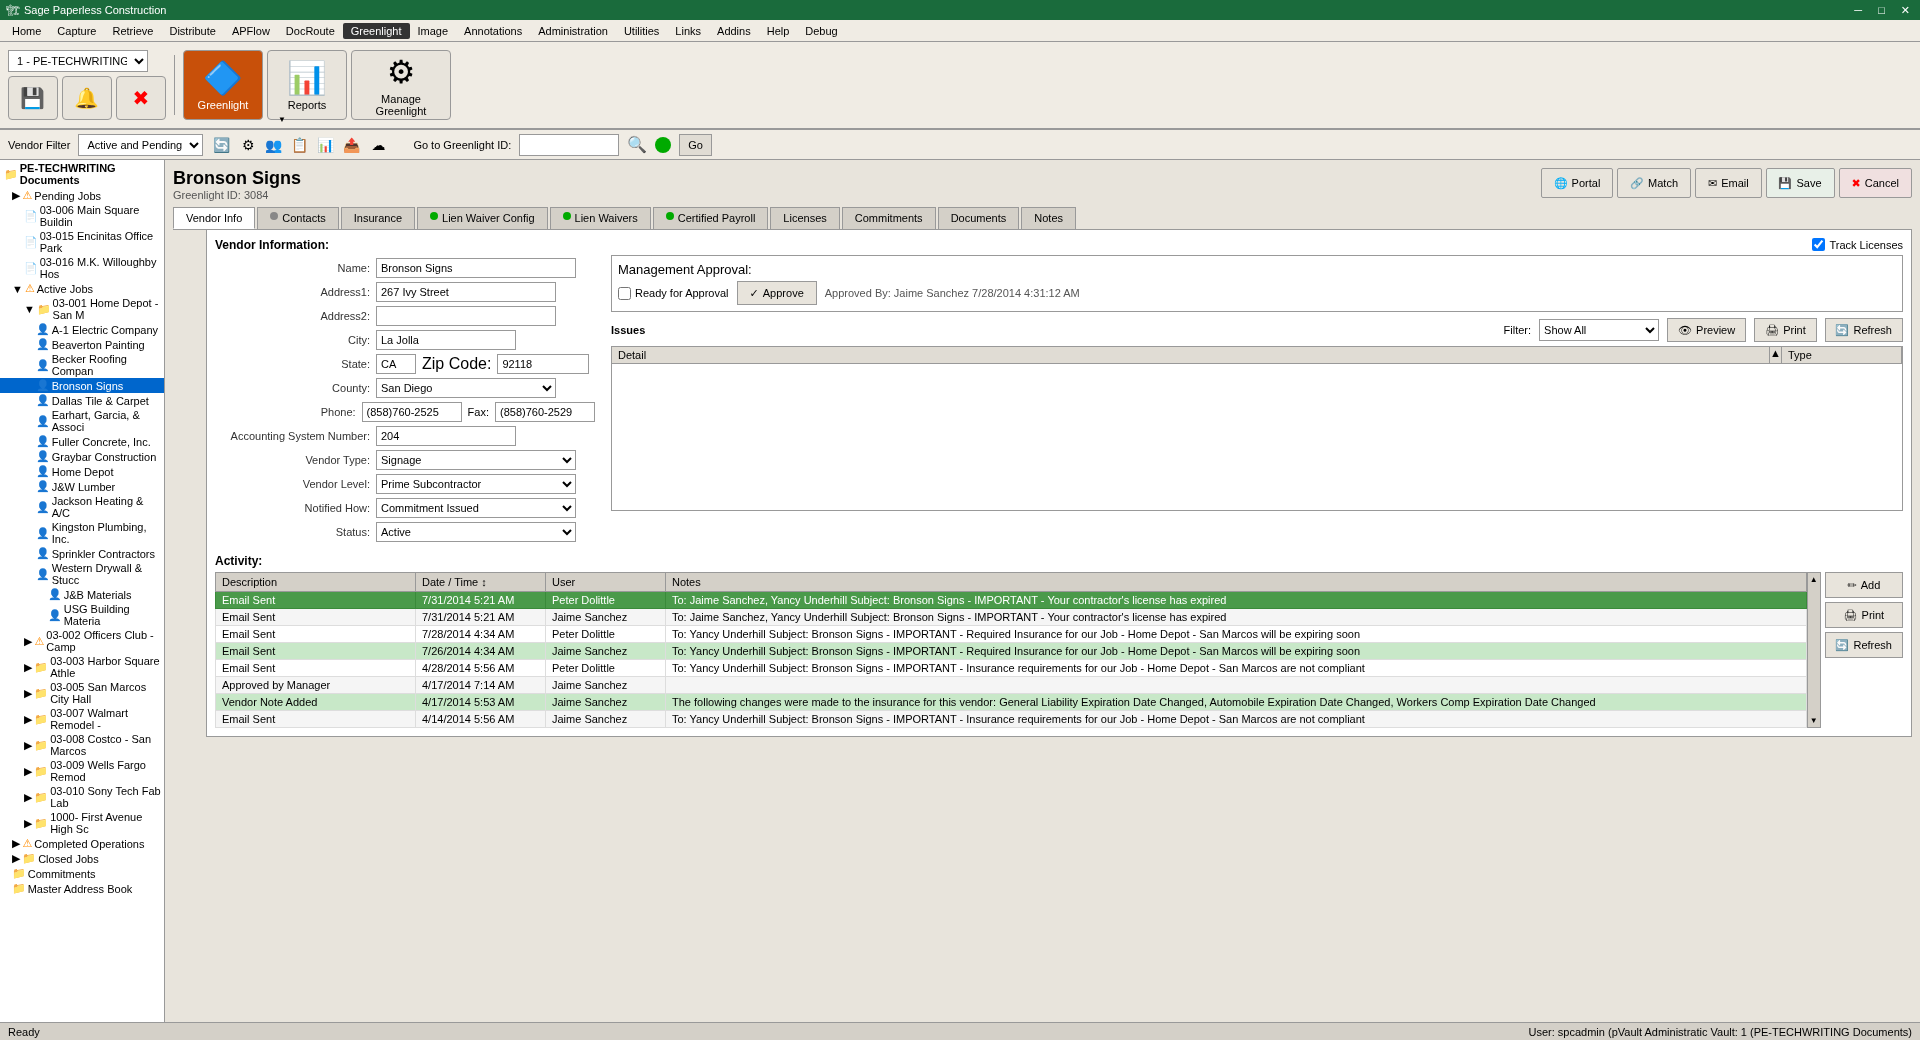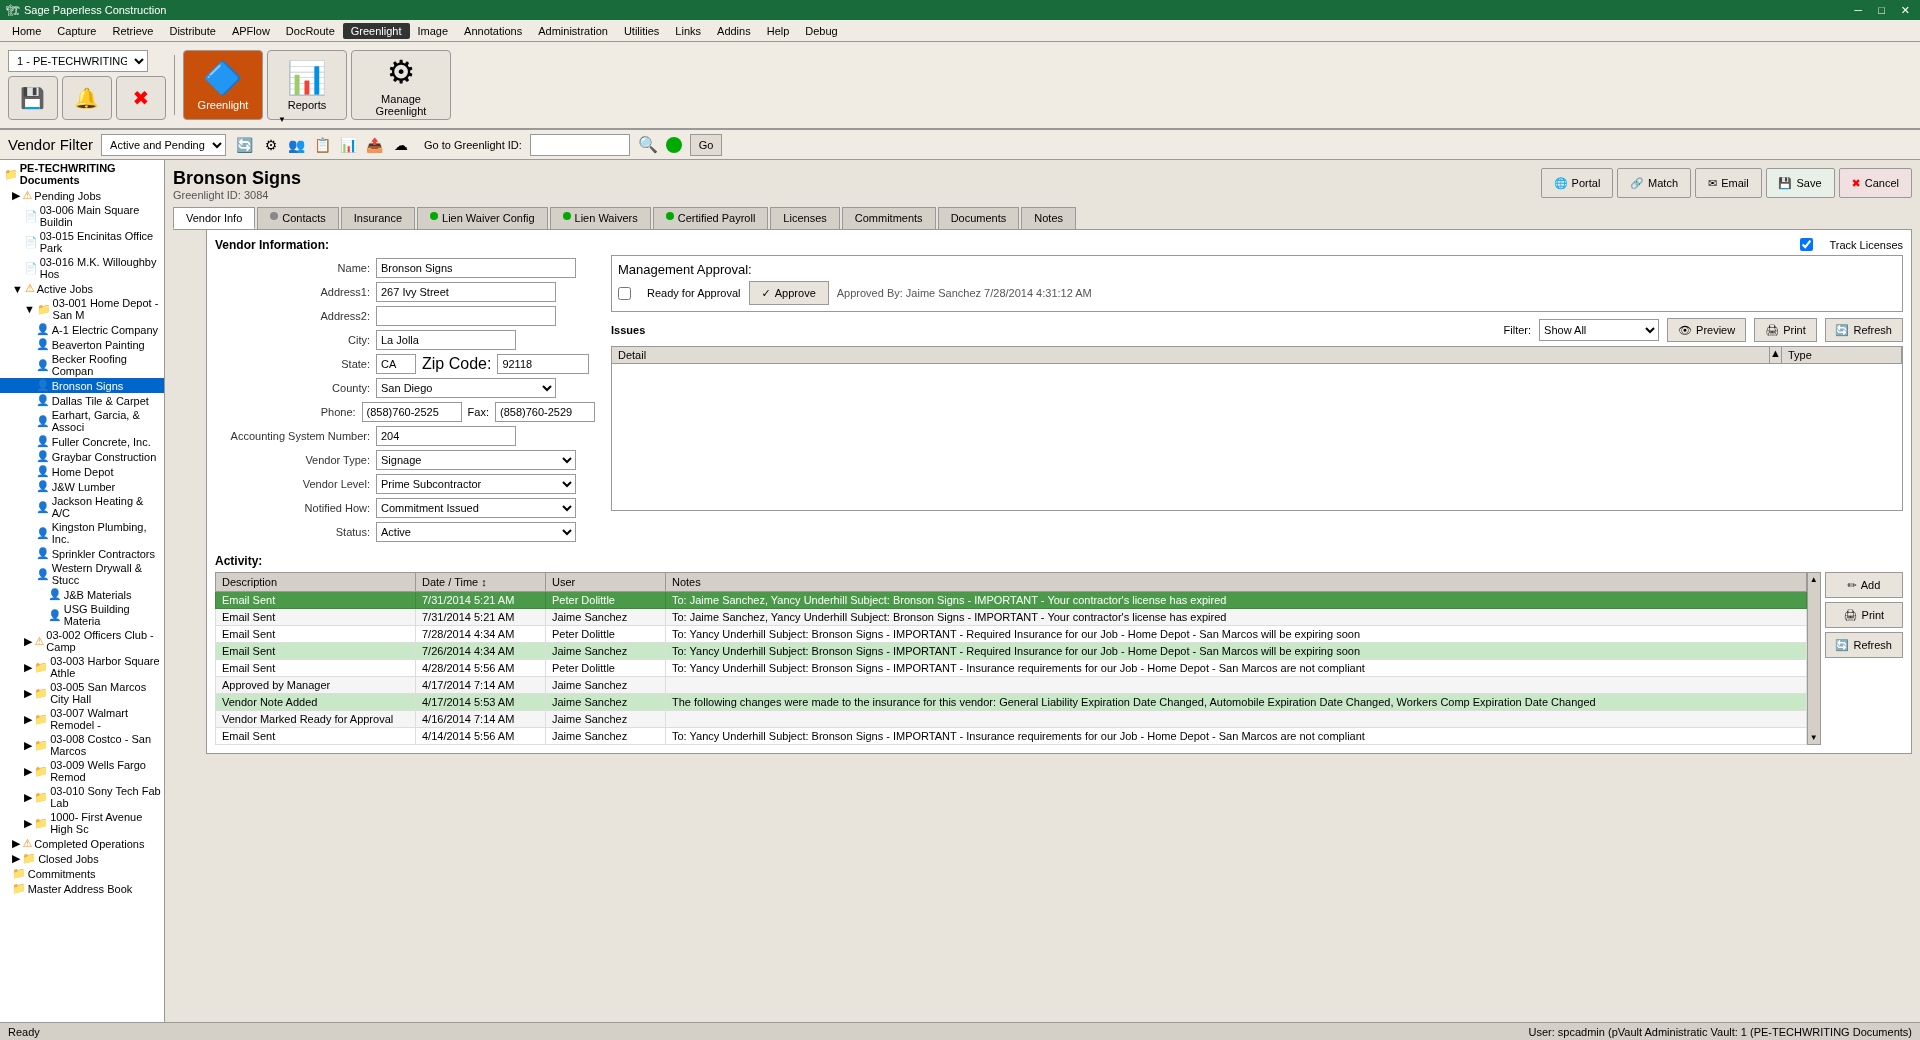--- a/index.html
+++ b/index.html
@@ -17,25 +17,25 @@
     .menu-item.active { background: #333; color: white; border-radius: 2px; }
     
     
     .toolbar { background: #f0ece4; height: 88px; display: flex; align-items: center; padding: 4px 8px; border-bottom: 2px solid #999; gap: 4px; position: relative; }
     .toolbar-btn { background: #e8e4dc; border: 1px solid #999; border-radius: 4px; padding: 4px 8px; cursor: pointer; display: flex; flex-direction: column; align-items: center; gap: 2px; min-width: 60px; height: 70px; justify-content: center; font-size: 10px; }
     .toolbar-btn.active { background: #c8500a; color: white; }
     .toolbar-separator { width: 1px; height: 60px; background: #999; margin: 0 4px; }
     
     
     .toolbar2 { background: #f0ece4; height: 30px; display: flex; align-items: center; padding: 2px 8px; border-bottom: 1px solid #999; gap: 8px; }
-    .filter-label { font-size: 15px; }
+    .filter-label { font-size: 11px; }
     .filter-select { height: 22px; font-size: 11px; border: 1px solid #999; background: white; padding: 0 4px; }
     .filter-icons { display: flex; gap: 4px; align-items: center; }
     .filter-icon-btn { width: 22px; height: 22px; cursor: pointer; display: flex; align-items: center; justify-content: center; font-size: 14px; }
-    .goto-label { font-size: 11px; margin-left: 4px; }
+    .goto-label { font-size: 11px; margin-left: 16px; }
     .goto-input { height: 22px; width: 100px; border: 1px solid #999; font-size: 11px; padding: 0 4px; }
     .goto-btn { height: 22px; padding: 0 8px; border: 1px solid #999; background: #e0dcd4; cursor: pointer; font-size: 11px; }
     
     
     .main-layout { display: flex; height: calc(1040px - 20px - 22px - 88px - 30px - 18px); }
     
     
     .sidebar { width: 165px; background: white; border-right: 1px solid #999; overflow-y: auto; font-size: 11px; }
     .sidebar-item { padding: 1px 2px; cursor: pointer; display: flex; align-items: center; gap: 2px; }
     .sidebar-item.selected { background: #0066cc; color: white; }
@@ -78,21 +78,21 @@
     .form-input { height: 20px; border: 1px solid #999; padding: 0 4px; font-size: 11px; background: white; }
     .form-input.full { width: 200px; }
     .form-input.medium { width: 140px; }
     .form-input.small { width: 92px; }
     .form-select { height: 20px; border: 1px solid #999; font-size: 11px; background: white; }
     .form-select.full { width: 200px; }
     
     
     .mgmt-approval { border: 1px solid #999; padding: 6px; margin-bottom: 6px; }
     .mgmt-title { font-weight: normal; font-size: 13px; }
-    .checkbox-label { display: flex; align-items: center; gap: 16px; font-size: 11px; }
+    .checkbox-label { display: flex; align-items: center; gap: 4px; font-size: 11px; }
     .approve-row { display: flex; align-items: center; gap: 8px; }
     .approve-btn { height: 24px; padding: 0 12px; border: 1px solid #999; background: #e8e4dc; cursor: pointer; display: flex; align-items: center; gap: 4px; font-size: 11px; }
     .approve-text { font-size: 11px; color: #555; }
     
     
     .issues-header { display: flex; align-items: center; justify-content: space-between; margin-bottom: 4px; }
     .issues-title { font-weight: bold; font-size: 11px; }
     .issues-controls { display: flex; align-items: center; gap: 8px; }
     .issues-select { height: 22px; width: 120px; border: 1px solid #999; font-size: 11px; background: white; }
     .issues-btn { height: 24px; padding: 0 10px; border: 1px solid #999; background: #e8e4dc; cursor: pointer; font-size: 11px; display: flex; align-items: center; gap: 4px; }
@@ -627,26 +627,20 @@
                     <td>Jaime Sanchez</td>
                     <td style="max-width: 900px; overflow: hidden; white-space: nowrap; text-overflow: ellipsis;"></td>
                   </tr>
                   <tr class="alt-highlight">
                     <td>Vendor Note Added</td>
                     <td>4/17/2014 5:53 AM</td>
                     <td>Jaime Sanchez</td>
                     <td style="max-width: 900px; overflow: hidden; white-space: nowrap; text-overflow: ellipsis;">The following changes were made to the insurance for this vendor: General Liability Expiration Date Changed, Automobile Expiration Date Changed, Workers Comp Expiration Date Changed</td>
                   </tr>
                   <tr>
-                    <td>Vendor Marked Ready for Approval</td>
-                    <td>4/16/2014 7:14 AM</td>
-                    <td>Jaime Sanchez</td>
-                    <td style="max-width: 900px; overflow: hidden; white-space: nowrap; text-overflow: ellipsis;"></td>
-                  </tr>
-                  <tr>
                     <td>Email Sent</td>
                     <td>4/14/2014 5:56 AM</td>
                     <td>Jaime Sanchez</td>
                     <td style="max-width: 900px; overflow: hidden; white-space: nowrap; text-overflow: ellipsis;">To: Yancy Underhill   Subject: Bronson Signs - IMPORTANT - Insurance requirements for our Job - Home Depot - San Marcos are not compliant</td>
                   </tr>
                 </tbody>
             </table>
           </div>
           <div style="width:14px; background:#d4d0c8; border:1px solid #999; display:flex; flex-direction:column; align-items:center; padding:2px 0;">
             <span style="font-size:8px;">▲</span>

